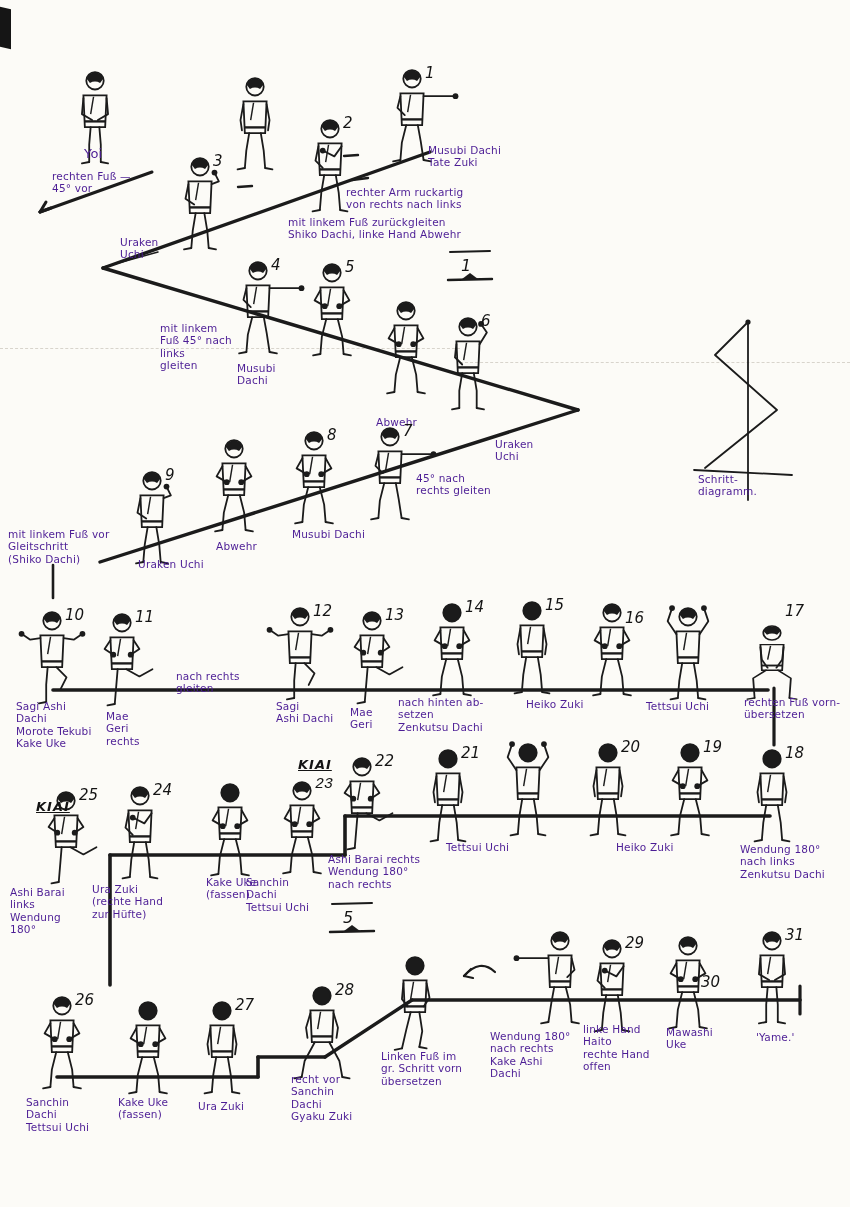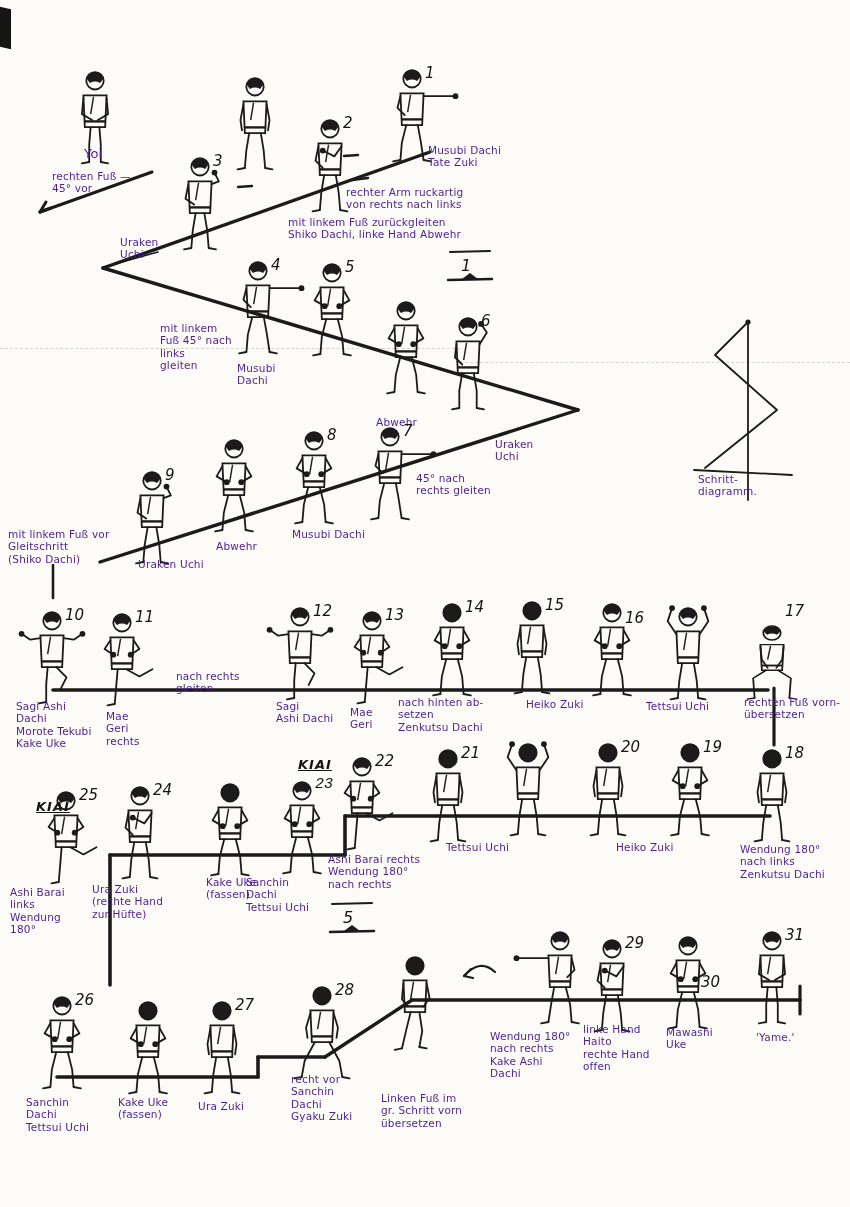--- a/index.html
+++ b/index.html
@@ -706,21 +706,21 @@
       <div class="lbl" style="left: 26px; top: 1096px;">Sanchin
 Dachi
 Tettsui Uchi</div>
       <div class="lbl" style="left: 118px; top: 1096px;">Kake Uke
 (fassen)</div>
       <div class="lbl" style="left: 198px; top: 1100px;">Ura Zuki</div>
       <div class="lbl" style="left: 291px; top: 1073px;">recht vor
 Sanchin
 Dachi
 Gyaku Zuki</div>
-      <div class="lbl" style="left: 381px; top: 1050px; margin-top: 42px;">Linken Fuß im
+      <div class="lbl" style="left: 381px; top: 1050px;">Linken Fuß im
 gr. Schritt vorn
 übersetzen</div>
       <div class="lbl" style="left: 490px; top: 1030px;">Wendung 180°
 nach rechts
 Kake Ashi
 Dachi</div>
       <div class="lbl" style="left: 583px; top: 1023px;">linke Hand
 Haito
 rechte Hand
 offen</div>

